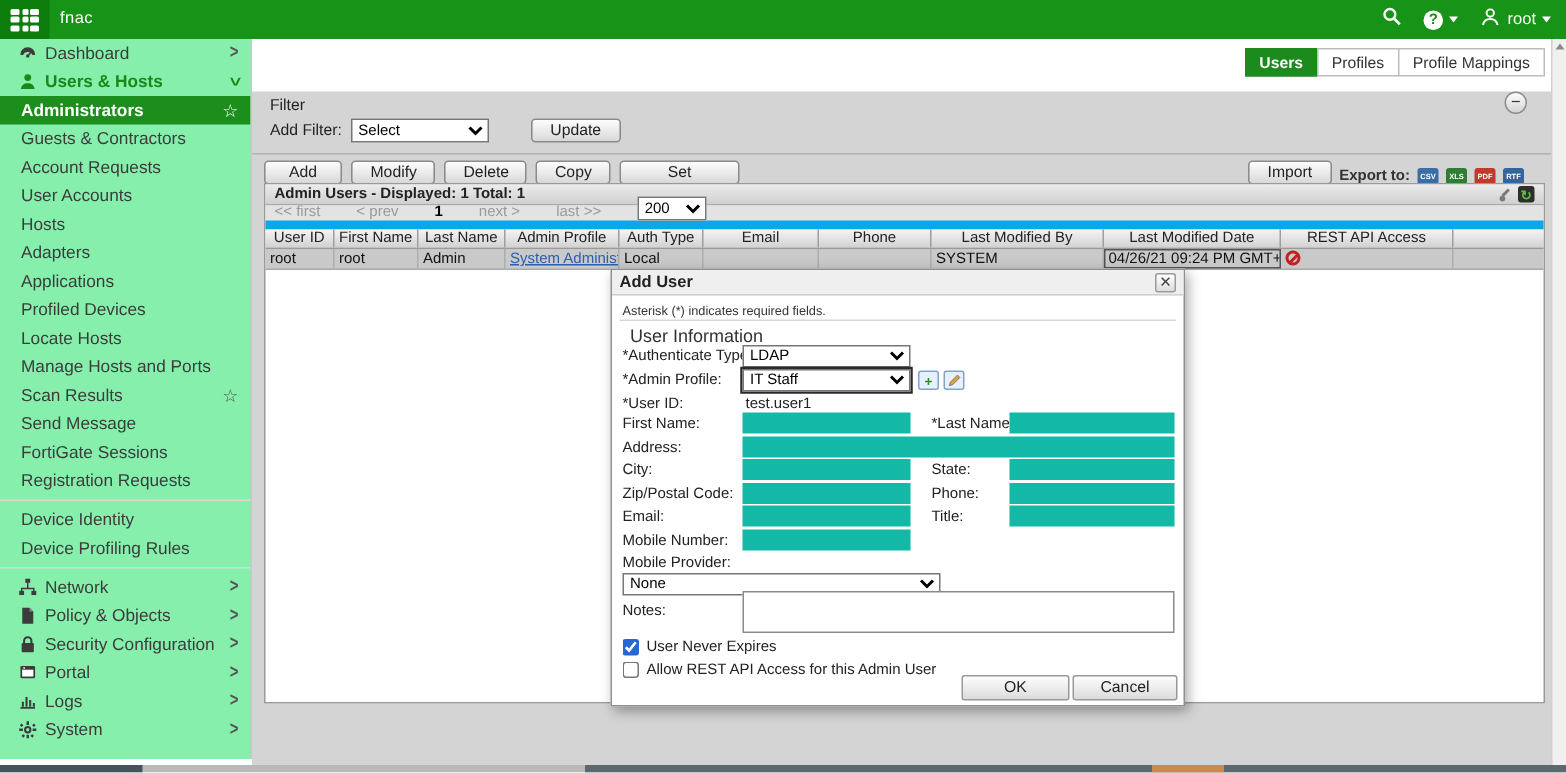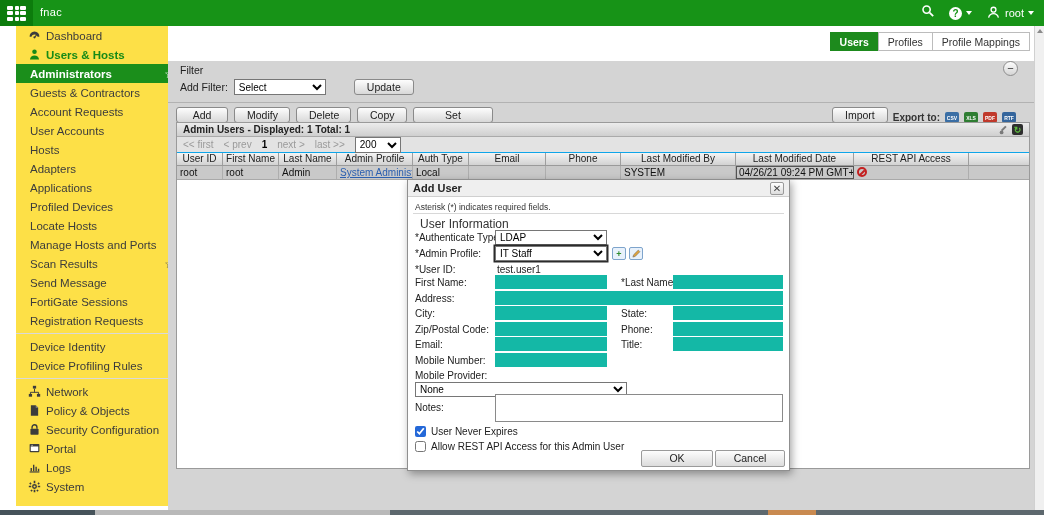--- a/index.html
+++ b/index.html
@@ -11,21 +11,21 @@
   #logo-box { position:absolute; left:0; top:0; width:33px; height:26px; background:#0c7c0c; display:flex; align-items:center; justify-content:center; }
   #logo-grid { display:grid; grid-template-columns:6px 4px 6px; grid-template-rows:4px 4px 4px; gap:1.5px; }
   #logo-grid span { background:#fff; border-radius:1px; }
   #brand { position:absolute; left:40px; top:6px; font-size:11px; color:#fff; letter-spacing:.3px; }
   #topbar-right { position:absolute; right:10px; top:0; height:26px; display:flex; align-items:center; gap:14px; }
   .caret-down { width:0; height:0; border-left:3.5px solid transparent; border-right:3.5px solid transparent; border-top:4px solid #fff; display:inline-block; }
   #help-circle { width:13px; height:13px; background:#fff; border-radius:50%; color:#179317; font-size:10px; font-weight:bold; display:flex; align-items:center; justify-content:center; }
   .tb-group { display:flex; align-items:center; gap:4px; font-size:11px; }
 
   
-  #sidebar { position:absolute; left:0; top:26px; width:168px; height:480px; background:#fde047; border-right:1px solid #c9c9c9; overflow:hidden;margin-left:16px; }
+  #sidebar { position:absolute; left:0; top:26px; width:168px; height:480px; background:#86efac; border-right:1px solid #c9c9c9; overflow:hidden; }
   .sb-item { height:19px; display:flex; align-items:center; font-size:11.5px; color:#3c3c3c; cursor:pointer; position:relative; }
   .sb-item.top { padding-left:8px; }
   .sb-item.sub { padding-left:14px;gap:36px; }
   .sb-icon { width:20px; display:inline-flex; justify-content:center; margin-right:2px; }
   .sb-label { flex:1; white-space:nowrap; overflow:hidden; }
   .sb-right { margin-right:8px; font-size:10px; color:#555; }
   .sb-chev { font-weight:bold; transform:scaleY(1.3); display:inline-block; }
   .sb-chev.down { transform:rotate(90deg) scaleY(1.3); }
   .sb-item.expanded .sb-label { color:#178a17; font-weight:bold; }
   .sb-item.expanded .sb-chev { color:#178a17; }
@@ -55,21 +55,21 @@
   
   #toolbar { position:absolute; left:8px; top:81px; display:flex; gap:6px; }
   #export-area { position:absolute; right:18px; top:81px; display:flex; align-items:flex-end; gap:5px; font-size:10px; font-weight:bold; color:#333; }
   .exp-icon { width:14px; height:11px; border-radius:2px; color:#fff; font-size:5px; font-weight:bold; display:flex; align-items:center; justify-content:center; letter-spacing:0; }
 
   
   #table-panel { position:absolute; left:8px; top:96px; width:854px; height:347px; background:#fff; border:1px solid #9a9a9a; }
   #tp-titlebar { height:14px; background:linear-gradient(#ececec,#cfcfcf); border-bottom:1px solid #aaa; display:flex; align-items:center; font-size:10px; font-weight:bold; color:#222; padding:0 6px; }
   #tp-title { flex:1; }
   #tp-icons { display:flex; gap:3px; align-items:center; }
-  #pagination { height:16px; background:#e3e3e3; border-bottom:1px solid #0ea5e9; display:flex; align-items:center; gap:10px; padding:0 6px; font-size:10px; color:#9a9a9a; }
+  #pagination { height:16px; background:#e3e3e3; border-bottom:6px solid #0ea5e9; display:flex; align-items:flex-end; gap:24px; padding:0 6px; font-size:10px; color:#9a9a9a; }
   #pagination .pg-current { color:#000; font-weight:bold; }
   #grid-header { display:flex; height:13px; background:linear-gradient(#f4f4f4,#d2d2d2); border-bottom:1px solid #9a9a9a; }
   .gh-cell { font-size:10px; color:#222; text-align:center; border-right:1px solid #9e9e9e; overflow:hidden; white-space:nowrap; line-height:12px; }
   #grid-row { display:flex; height:14px; background:#c9c9c9; border-bottom:1px solid #a9a9a9; }
   .gr-cell { font-size:10px; color:#111; padding-left:3px; border-right:1px solid #aeaeae; overflow:hidden; white-space:nowrap; line-height:13px; }
   .gr-cell.focused { outline:1px solid #555; outline-offset:-1px; }
   .link { color:#2b5fb0; text-decoration:underline; cursor:pointer; }
   .no-entry { width:10px; height:10px; border:2px solid #c42020; border-radius:50%; position:relative; margin-top:1px; }
   .no-entry::after { content:""; position:absolute; left:-1px; top:2.6px; width:8px; height:2px; background:#c42020; transform:rotate(-45deg); }
   .mini-tool { width:11px; height:11px; display:inline-flex; align-items:center; justify-content:center; }

